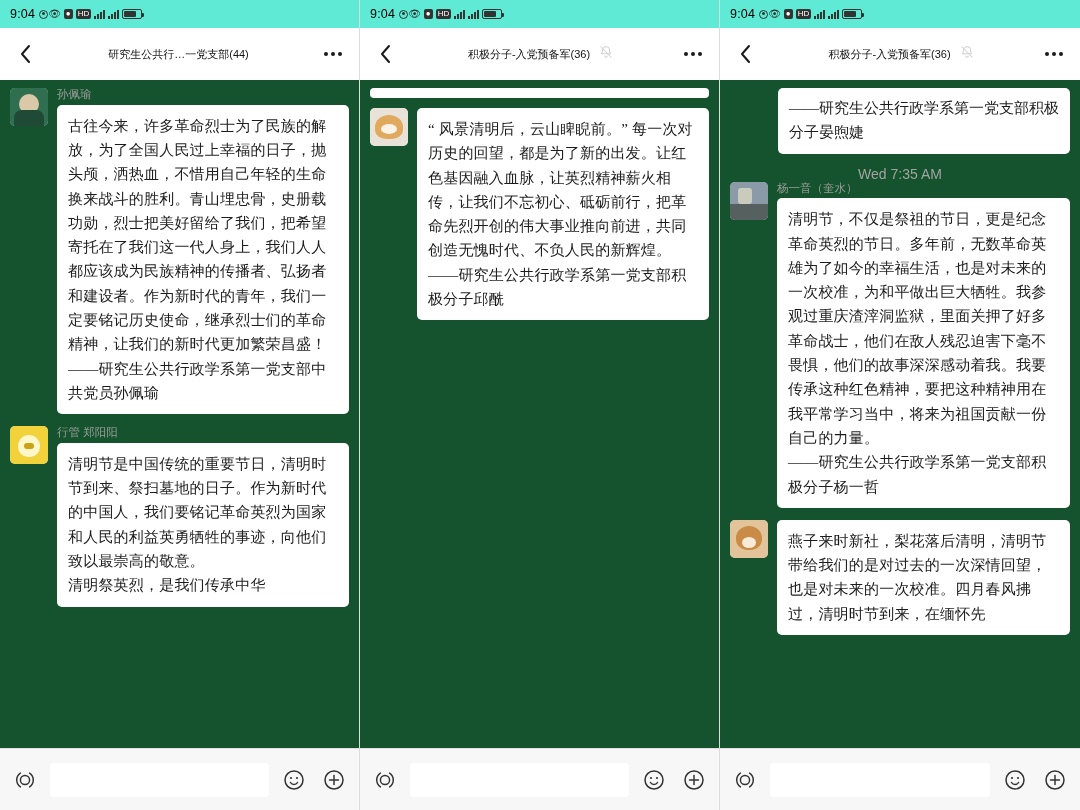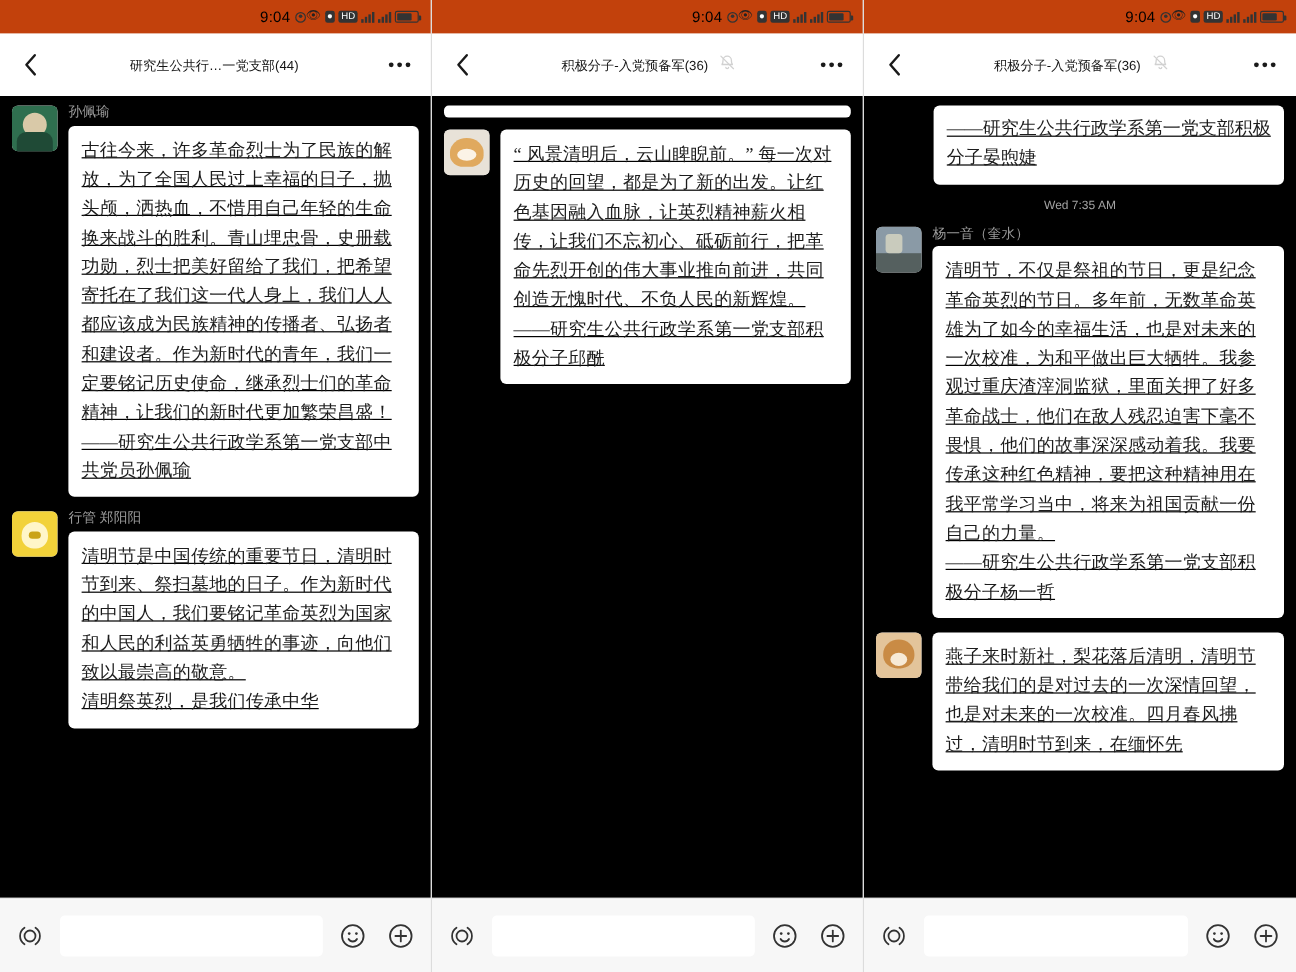--- a/index.html
+++ b/index.html
@@ -20,24 +20,24 @@
     display: flex;
     flex-direction: column;
     border-right: 1px solid #dcdcdc;
     overflow: hidden;
   }
   .panel:last-child { border-right: none; }
 
   
   .statusbar {
     height: 28px;
-    background: #c2410c;
+    background: #5eead4;
     display: flex;
     align-items: center;
-    justify-content: flex-end;
+    justify-content: flex-start;
     padding: 0 10px;
     font-size: 12px;
     color: #000;
     flex: 0 0 auto;
   }
   .sb-left { display: flex; align-items: center; gap: 4px; }
   .sb-time { font-size: 12.5px; font-weight: 500; letter-spacing: .2px; }
   .sb-dot {
     width: 9px; height: 9px; border-radius: 50%;
     border: 1.6px solid #333; position: relative;
@@ -110,25 +110,24 @@
     gap: 3px; cursor: pointer;
   }
   .more-icon span {
     width: 4px; height: 4px; border-radius: 50%; background: #1a1a1a;
     display: block;
   }
 
   
   .messages {
     flex: 1 1 auto;
-    background: #000000;
+    background: #14532d;
     padding: 8px 10px 4px 10px;
     overflow: hidden;
     position: relative;
-    text-decoration: underline;
   }
   .msg {
     display: flex;
     align-items: flex-start;
     margin-bottom: 12px;
   }
   .avatar {
     width: 38px; height: 38px;
     border-radius: 5px;
     flex: 0 0 auto;
@@ -152,23 +151,23 @@
     font-size: 15px;
     line-height: 1.62;
     color: #1c1c1c;
     letter-spacing: .2px;
     word-break: break-all;
     white-space: pre-wrap;
     font-family: "Liberation Serif", serif;
   }
   .timestamp {
     text-align: center;
-    font-size: 10px;
+    font-size: 14px;
     color: #a3a3a3;
-    margin: 6px 0 12px 0;
+    margin: 6px 0 0 0;
   }
   .partial-top {
     background: #fff;
     border-radius: 5px;
     padding: 8px 11px 9px 11px;
     margin: 0 0 12px 48px;
     font-size: 15px;
     line-height: 1.62;
     color: #1c1c1c;
     font-family: "Liberation Serif", serif;

